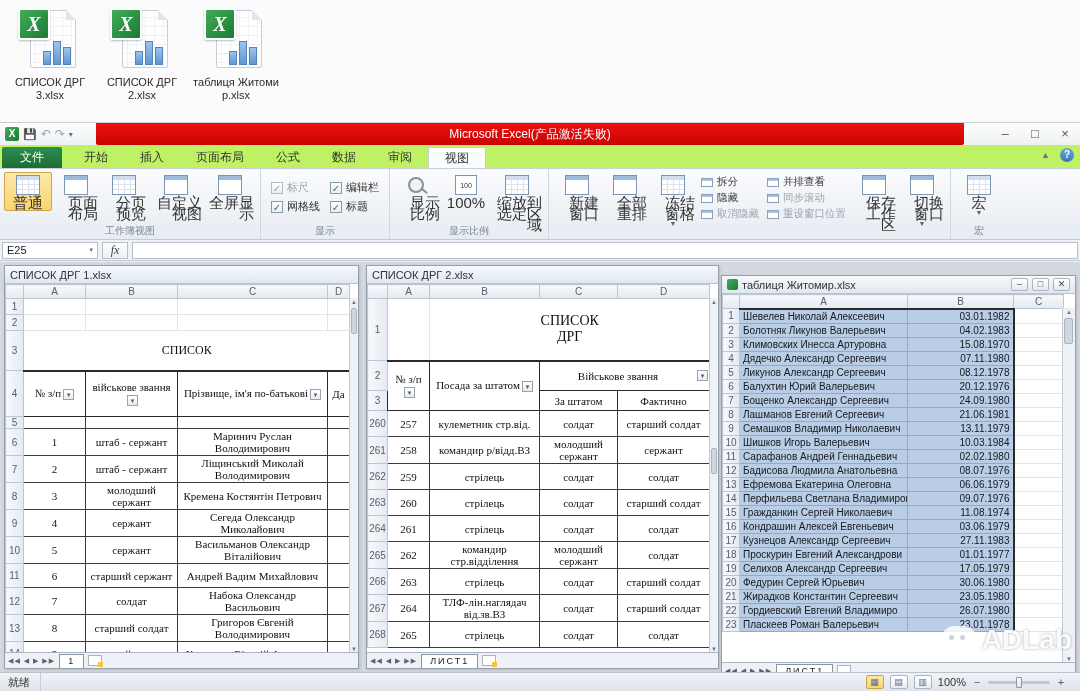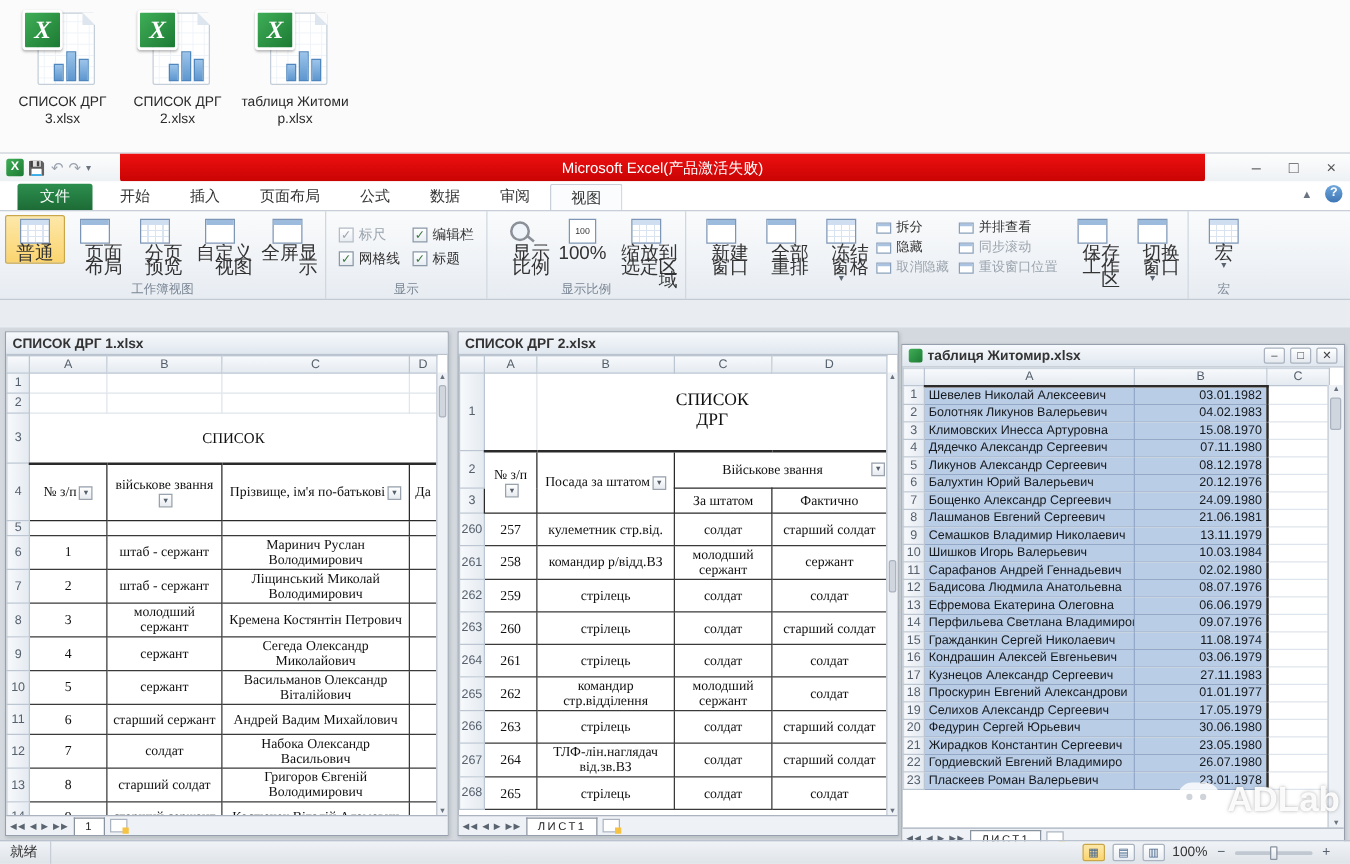--- a/index.html
+++ b/index.html
@@ -34,21 +34,21 @@
   .qat .xl-ic { width:14px; height:14px; background:linear-gradient(135deg,#3fae57,#1c7a33); border-radius:2px;
     color:#fff; font-size:10px; font-weight:bold; text-align:center; line-height:14px; }
   .qat .save-ic { color:#3a6ea5; font-size:11px; }
   .qat .undo-ic,.qat .redo-ic { color:#9aa3ad; font-size:12px; }
   .qat .qat-dd { color:#6a7481; font-size:8px; }
   .title-red { flex:1; height:22px; background:linear-gradient(#ee1010,#c90303); color:#fff;
     text-align:center; font-size:12px; line-height:22px; border-radius:0 0 2px 2px; }
   .winctl { width:116px; height:100%; display:flex; align-items:center; justify-content:flex-end; }
   .winctl span { width:30px; text-align:center; color:#555; font-size:13px; line-height:20px; cursor:default; }
 
-  .tabrow { height:24px; background:#ffffff; display:flex; align-items:flex-end; padding-left:14px; position:relative;
+  .tabrow { height:24px; background:#bef264; display:flex; align-items:flex-end; padding-left:2px; position:relative;
     border-bottom:1px solid #c8cfd8; }
   .rtab { padding:0 16px; height:21px; line-height:21px; font-size:12px; color:#333; cursor:default; }
   .rtab.file { background:linear-gradient(#2c8f4e,#1d6b36); color:#fff; border-radius:2px 2px 0 0; margin-right:6px; padding:0 18px; }
   .rtab.active { background:#fafcfd; border:1px solid #c8cfd8; border-bottom:none; border-radius:2px 2px 0 0; }
   .tabrow-right { position:absolute; right:6px; top:3px; display:flex; gap:10px; align-items:center; }
   .rib-min { color:#6a7481; font-size:9px; }
   .help-ic { width:14px; height:14px; border-radius:50%; background:linear-gradient(#6fa7dd,#3d76b5); color:#fff;
     font-size:10px; font-weight:bold; text-align:center; line-height:14px; }
 
   .ribbon { height:71px; background:linear-gradient(#fafbfc,#e7ecf2); display:flex; border-bottom:1px solid #c2cad4; }
@@ -88,21 +88,21 @@
   .namebox .nb-a { font-size:7px; color:#6a7481; }
   .fx { width:26px; height:17px; background:linear-gradient(#fcfdfe,#eceff3); border:1px solid #b6bec9; text-align:center;
     font-family:"Liberation Serif", serif; font-style:italic; font-size:12px; color:#3c4document3; color:#3c4653; line-height:15px; }
   .finput { flex:1; height:17px; background:#fff; border:1px solid #b6bec9; }
 
   
   .workspace { position:absolute; left:0; top:139px; width:1080px; height:412px; background:#d4d9df; }
   .cwin { position:absolute; background:#fff; border:1px solid #96a0ac; box-shadow:1px 1px 3px rgba(0,0,0,.15); }
   .cwin-title { height:18px; background:linear-gradient(#f6f9fc,#e0e7ef); border-bottom:1px solid #b9c2ce;
     font-size:11px; color:#333; display:flex; align-items:center; padding:0 5px; gap:4px; }
-  .cwin-title .t { flex:1; white-space:nowrap; overflow:hidden;font-weight:bold; }
+  .cwin-title .t { flex:1; white-space:nowrap; overflow:hidden; }
   .cw-ic { width:11px; height:11px; background:linear-gradient(135deg,#3fae57,#1c7a33); border-radius:2px; flex:none; }
   .cw-btn { width:17px; height:13px; border:1px solid #aab3bf; background:linear-gradient(#fff,#e4e9ef);
     font-size:9px; line-height:11px; text-align:center; color:#444; border-radius:2px; }
   .sheet-vp { overflow:hidden; position:relative; }
   table.sheet { border-collapse:collapse; table-layout:fixed; }
   .sheet td { overflow:hidden; }
   .chr td { height:14px; background:linear-gradient(#f7f9fb,#e4eaf1); border:1px solid #bcc6d2;
     font-size:10px; color:#55606c; text-align:center; font-family:"Liberation Sans",sans-serif; }
   td.rh { background:linear-gradient(90deg,#f7f9fb,#e4eaf1); border:1px solid #bcc6d2; font-size:10px;
     color:#55606c; text-align:center; font-family:"Liberation Sans",sans-serif; }
@@ -361,20 +361,28 @@
     <div class="rgroup" style="border-right:none">
       <div class="bigbtn">
         <span class="ic-sheet"></span>
         <span class="bb-label">宏</span>
         <span class="dd-arrow">▼</span>
         </div>
       <div class="rg-label">宏</div>
     </div>
   </div>
 
+  <div class="frow">
+    <div class="namebox">
+      <span>E25</span>
+        <span class="nb-a">▾</span>
+    </div>
+    <div class="fx">fx</div>
+    <div class="finput"></div>
+  </div>
 
   <div class="workspace">
 
     <div class="cwin" style="left:4px;top:3px;width:355px;height:404px">
       <div class="cwin-title">
         <span class="t">СПИСОК ДРГ 1.xlsx</span>
       </div>
       <div class="sheet-vp" style="height:369px">
         <table class="sheet serifcell" style="width:344px">
           <colgroup>

